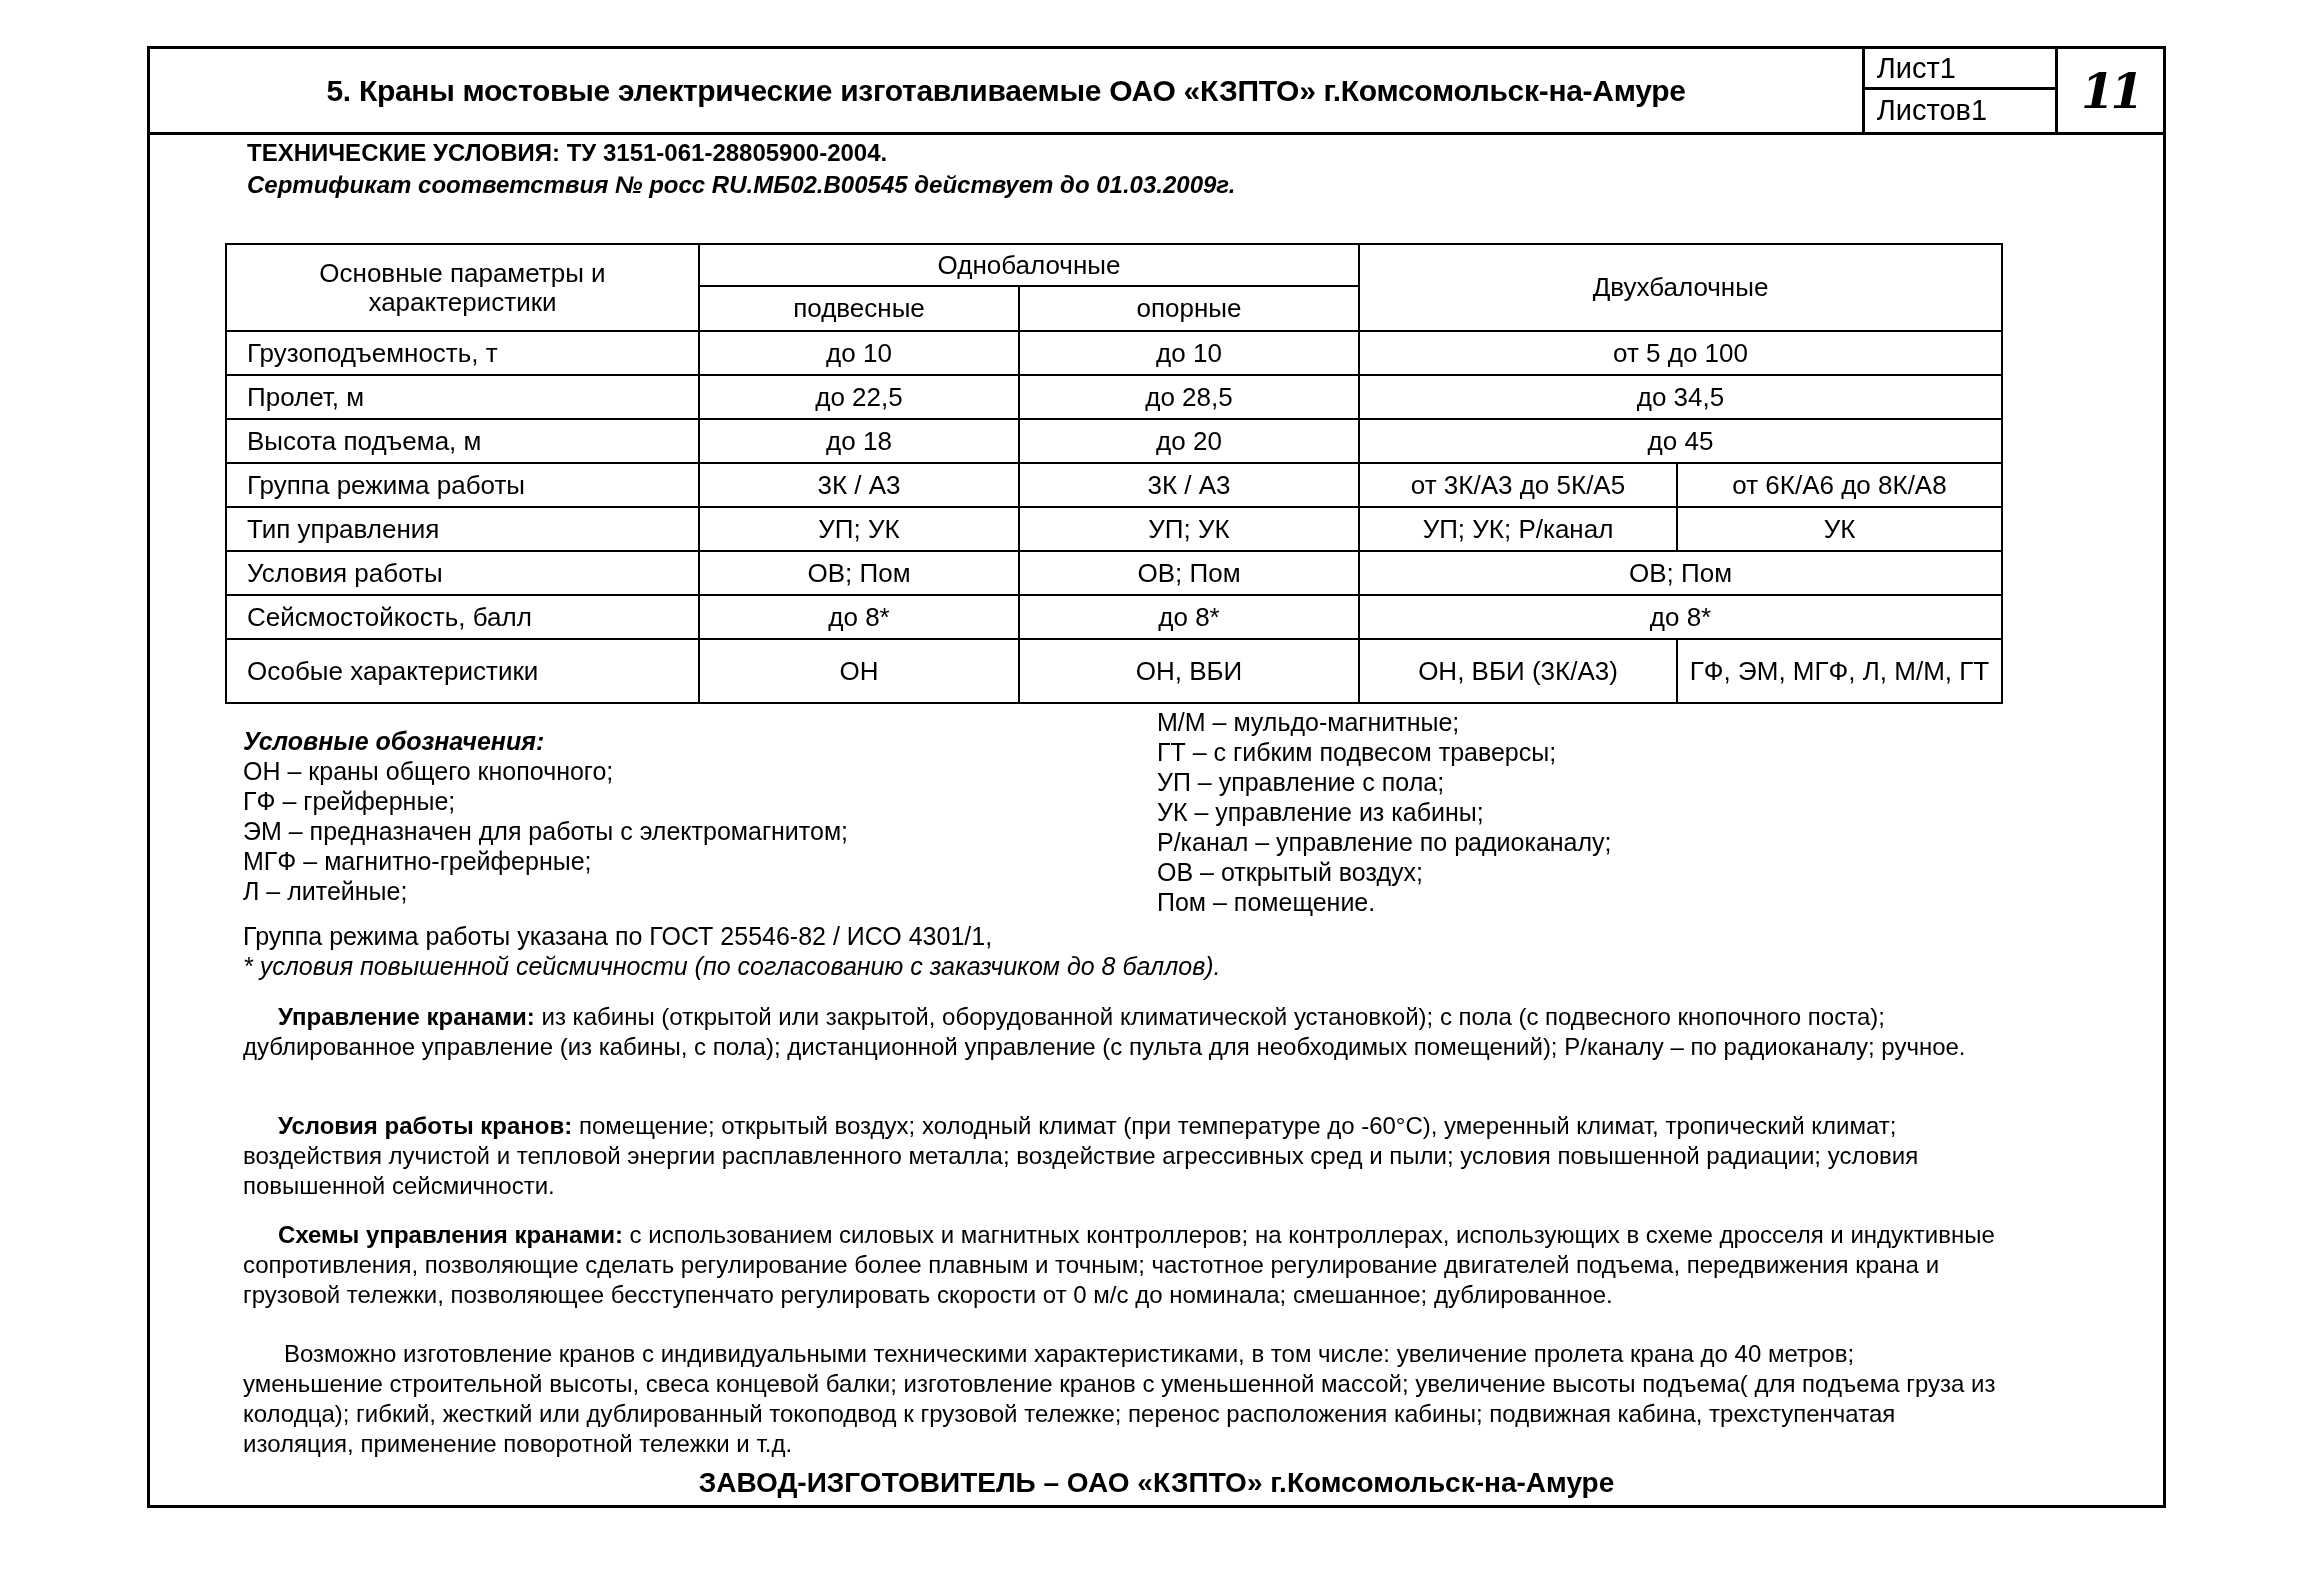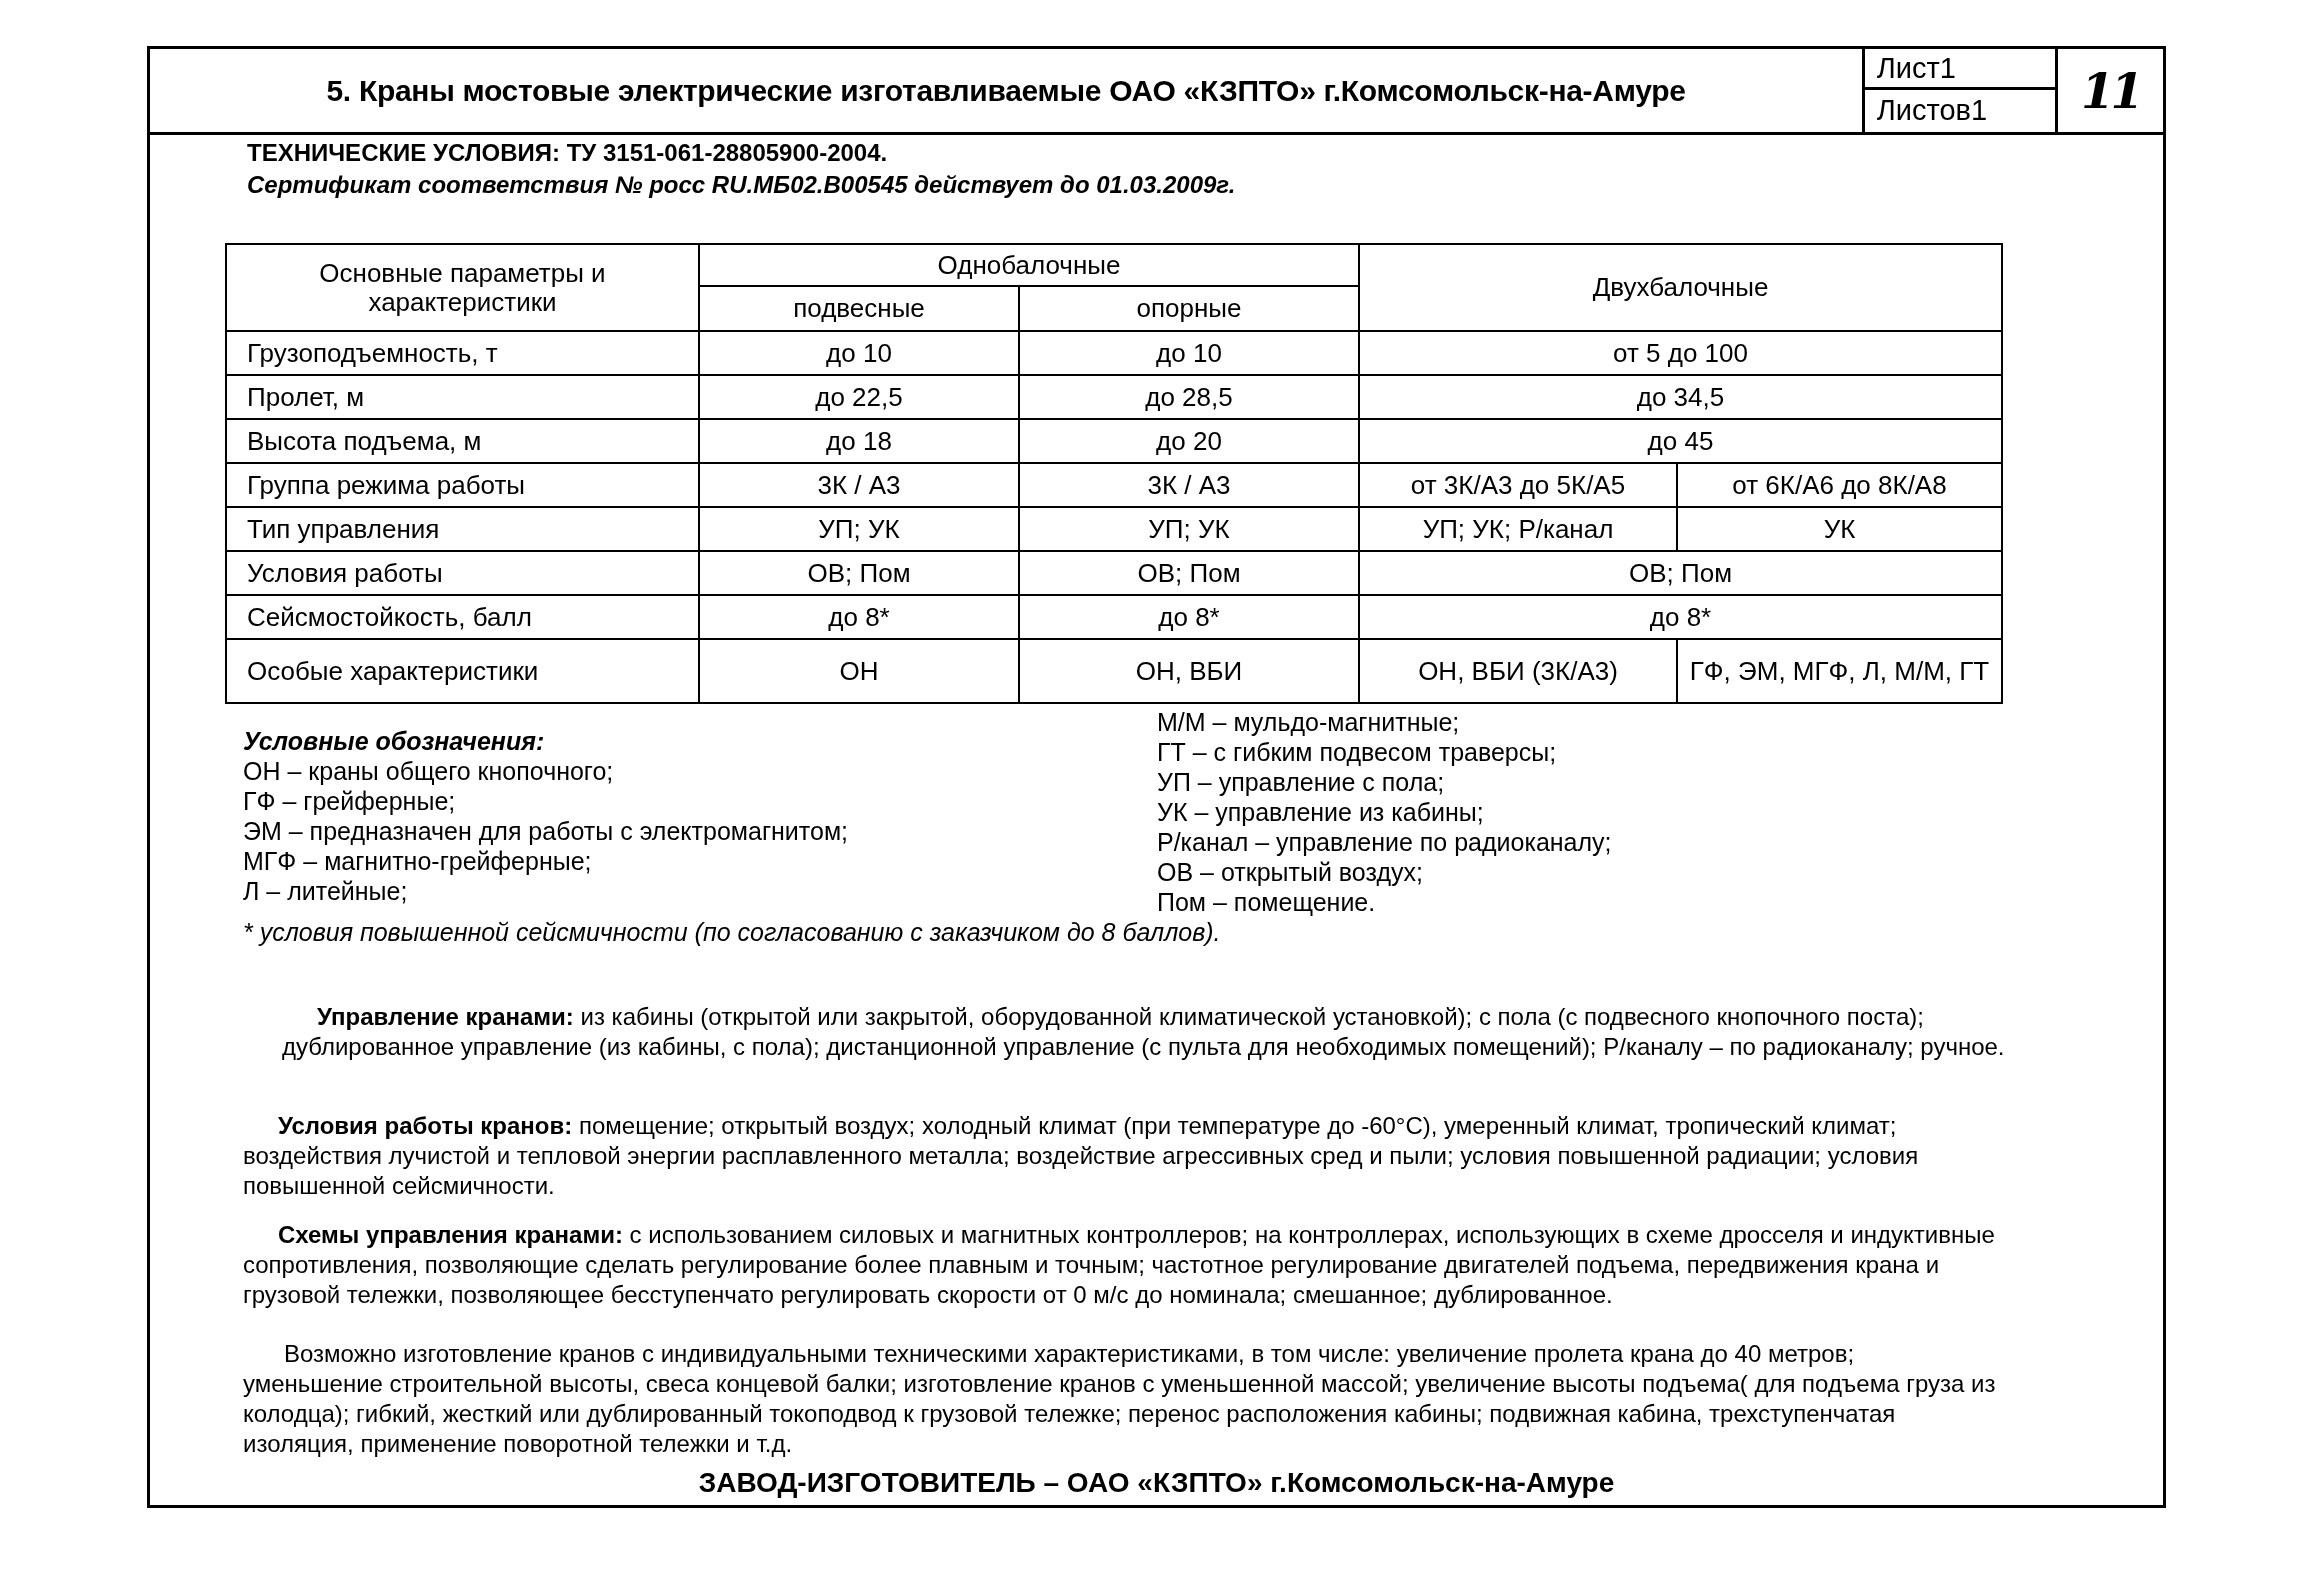--- a/index.html
+++ b/index.html
@@ -61,21 +61,21 @@
   .legend-cols { display: flex; }
   .legend-col-left { width: 914px; margin-top: 19px; }
   .legend-col-right { flex: 1; }
   .legend-note { margin-top: 3.9px; }
   .legend-footnote { font-style: italic; font-weight: normal; }
   .para {
     position: absolute; left: 93px; width: 1755px; font-size: 24px; line-height: 30px; text-align: left;
     text-indent: 35px;
   }
   .para b { font-weight: bold; }
-  .para.p1 { top: 953px; margin-left: 39px; }
+  .para.p1 { top: 953px; }
   .para.p2 { top: 1062px; }
   .para.p3 { top: 1171px; }
   .para.p4 { top: 1290px; text-indent: 41px; }
   .footer {
     position: absolute; left: 0; right: 0; top: 1418px; text-align: center;
     font-size: 28px; font-weight: bold;
   }
 </style>
 </head>
 <body>
@@ -186,20 +186,21 @@
       <div class="legend-col-right">
         <div>М/М – мульдо-магнитные;</div>
         <div>ГТ – с гибким подвесом траверсы;</div>
         <div>УП – управление с пола;</div>
         <div>УК – управление из кабины;</div>
         <div>Р/канал – управление по радиоканалу;</div>
         <div>ОВ – открытый воздух;</div>
         <div>Пом – помещение.</div>
       </div>
     </div>
+    <div class="legend-note">Группа режима работы указана по ГОСТ 25546-82 / ИСО 4301/1,</div>
     <div class="legend-footnote">* условия повышенной сейсмичности (по согласованию с заказчиком до 8 баллов).</div>
   </div>
 
   <div class="para p1">
     <b>Управление кранами:</b><span> из кабины (открытой или закрытой, оборудованной климатической установкой); с пола (с подвесного кнопочного поста); дублированное управление (из кабины, с пола); дистанционной управление (с пульта для необходимых помещений); Р/каналу – по радиоканалу; ручное.</span>
   </div>
   <div class="para p2">
     <b>Условия работы кранов:</b><span> помещение; открытый воздух; холодный климат (при температуре до -60°С), умеренный климат, тропический климат; воздействия лучистой и тепловой энергии расплавленного металла; воздействие агрессивных сред и пыли; условия повышенной радиации; условия повышенной сейсмичности.</span>
   </div>
   <div class="para p3">

